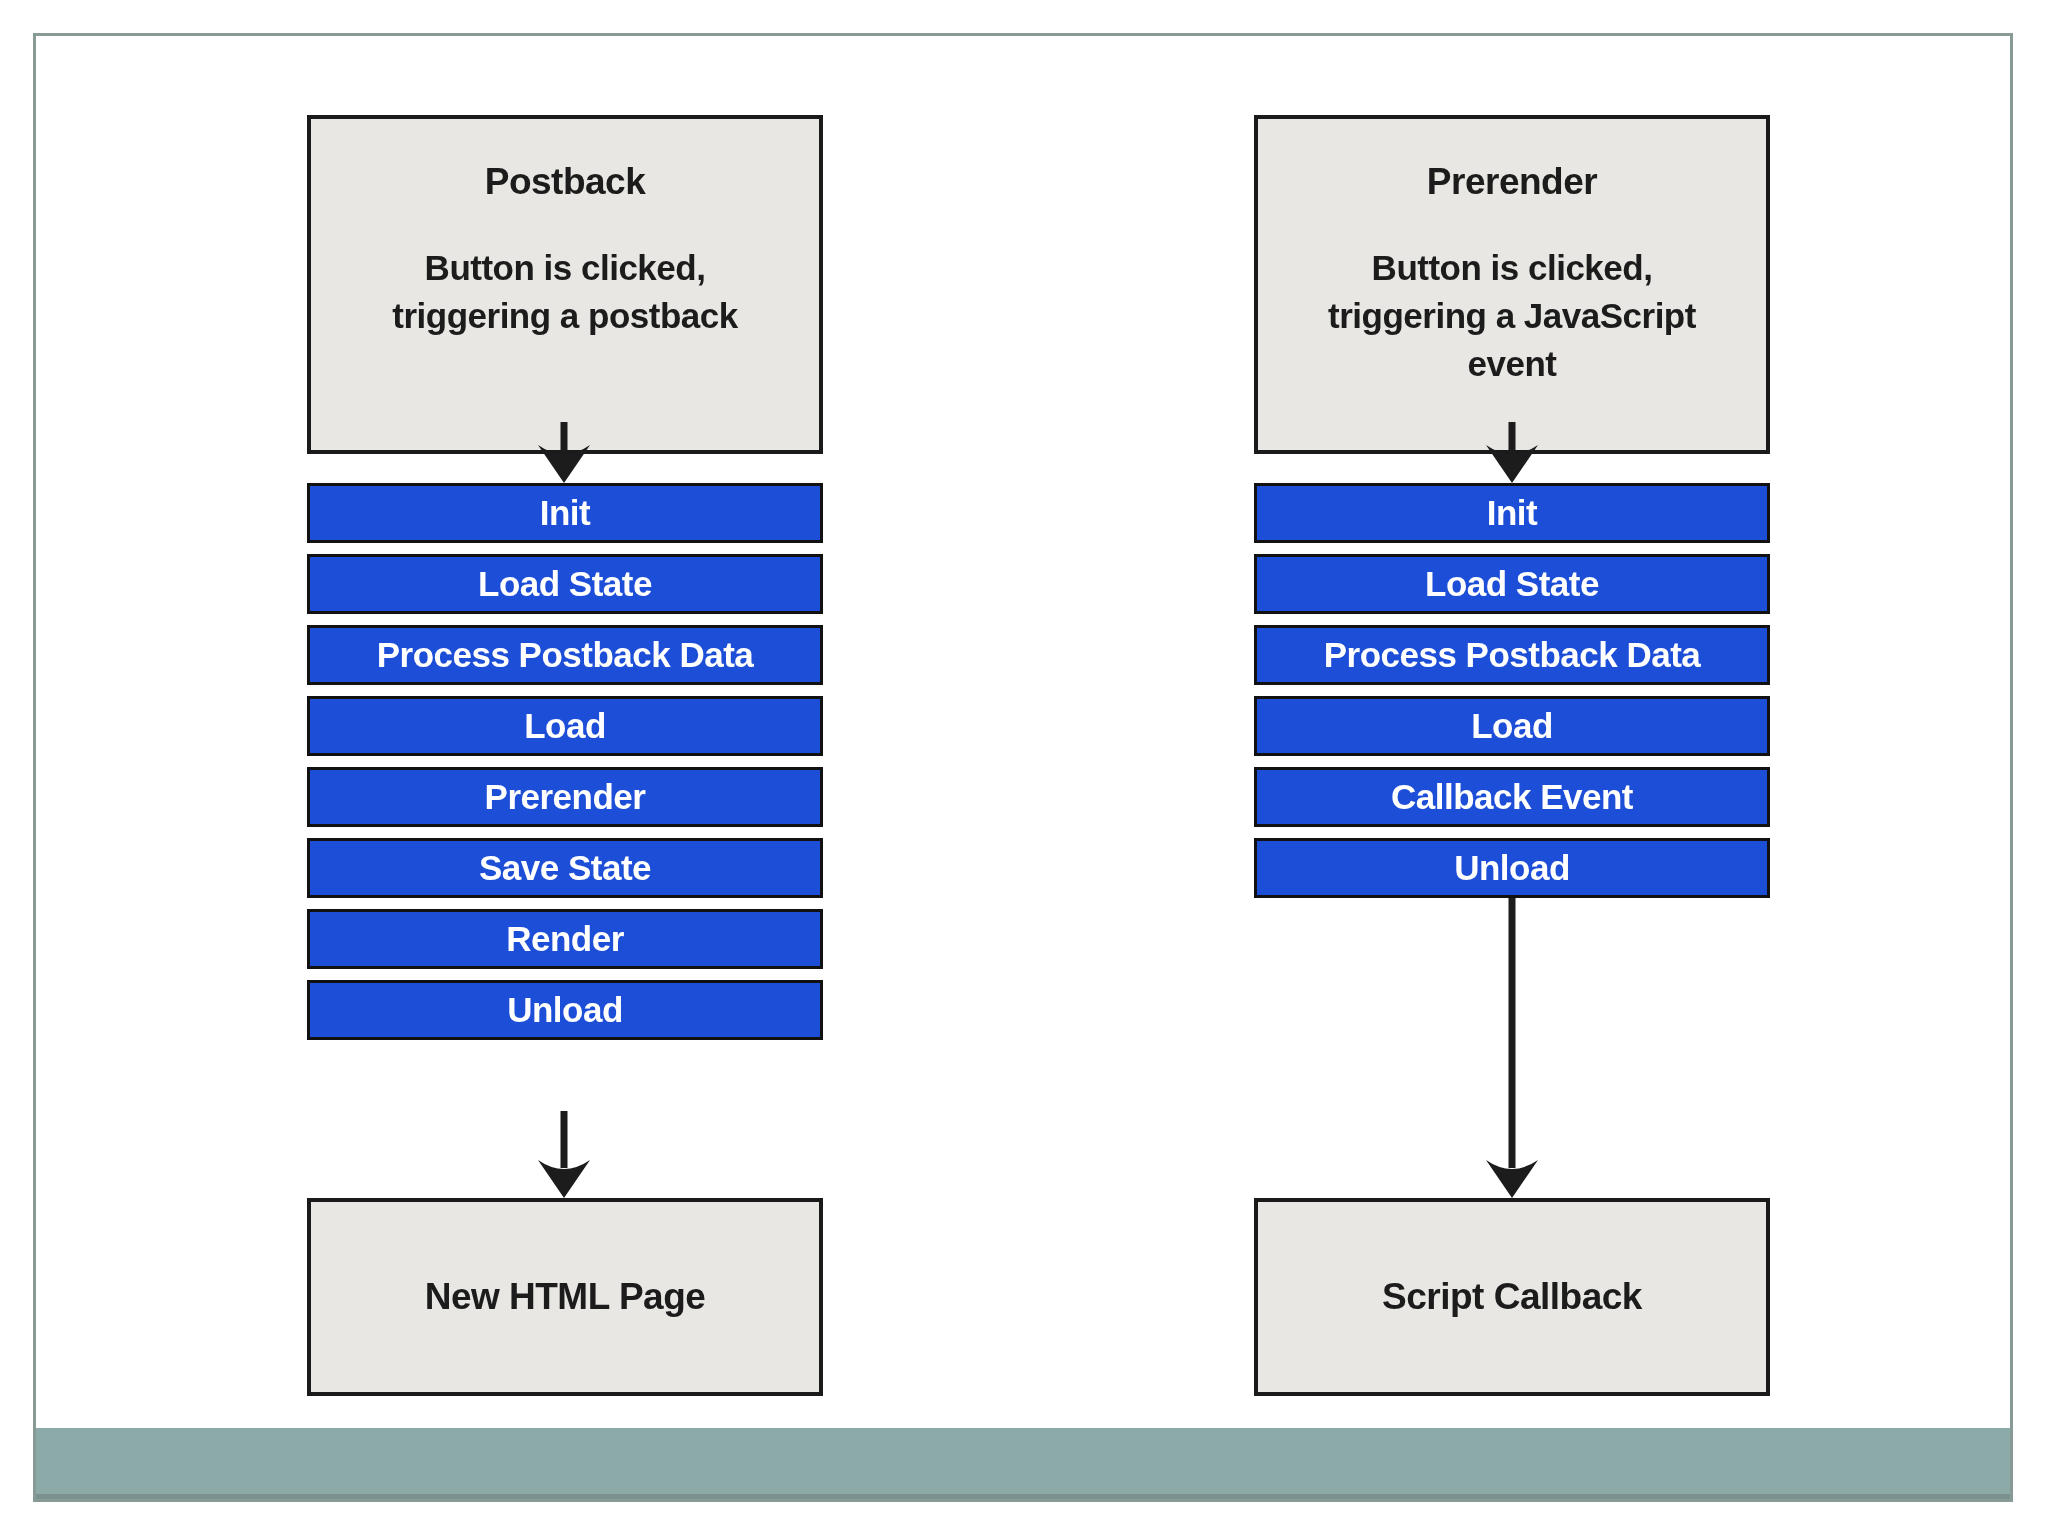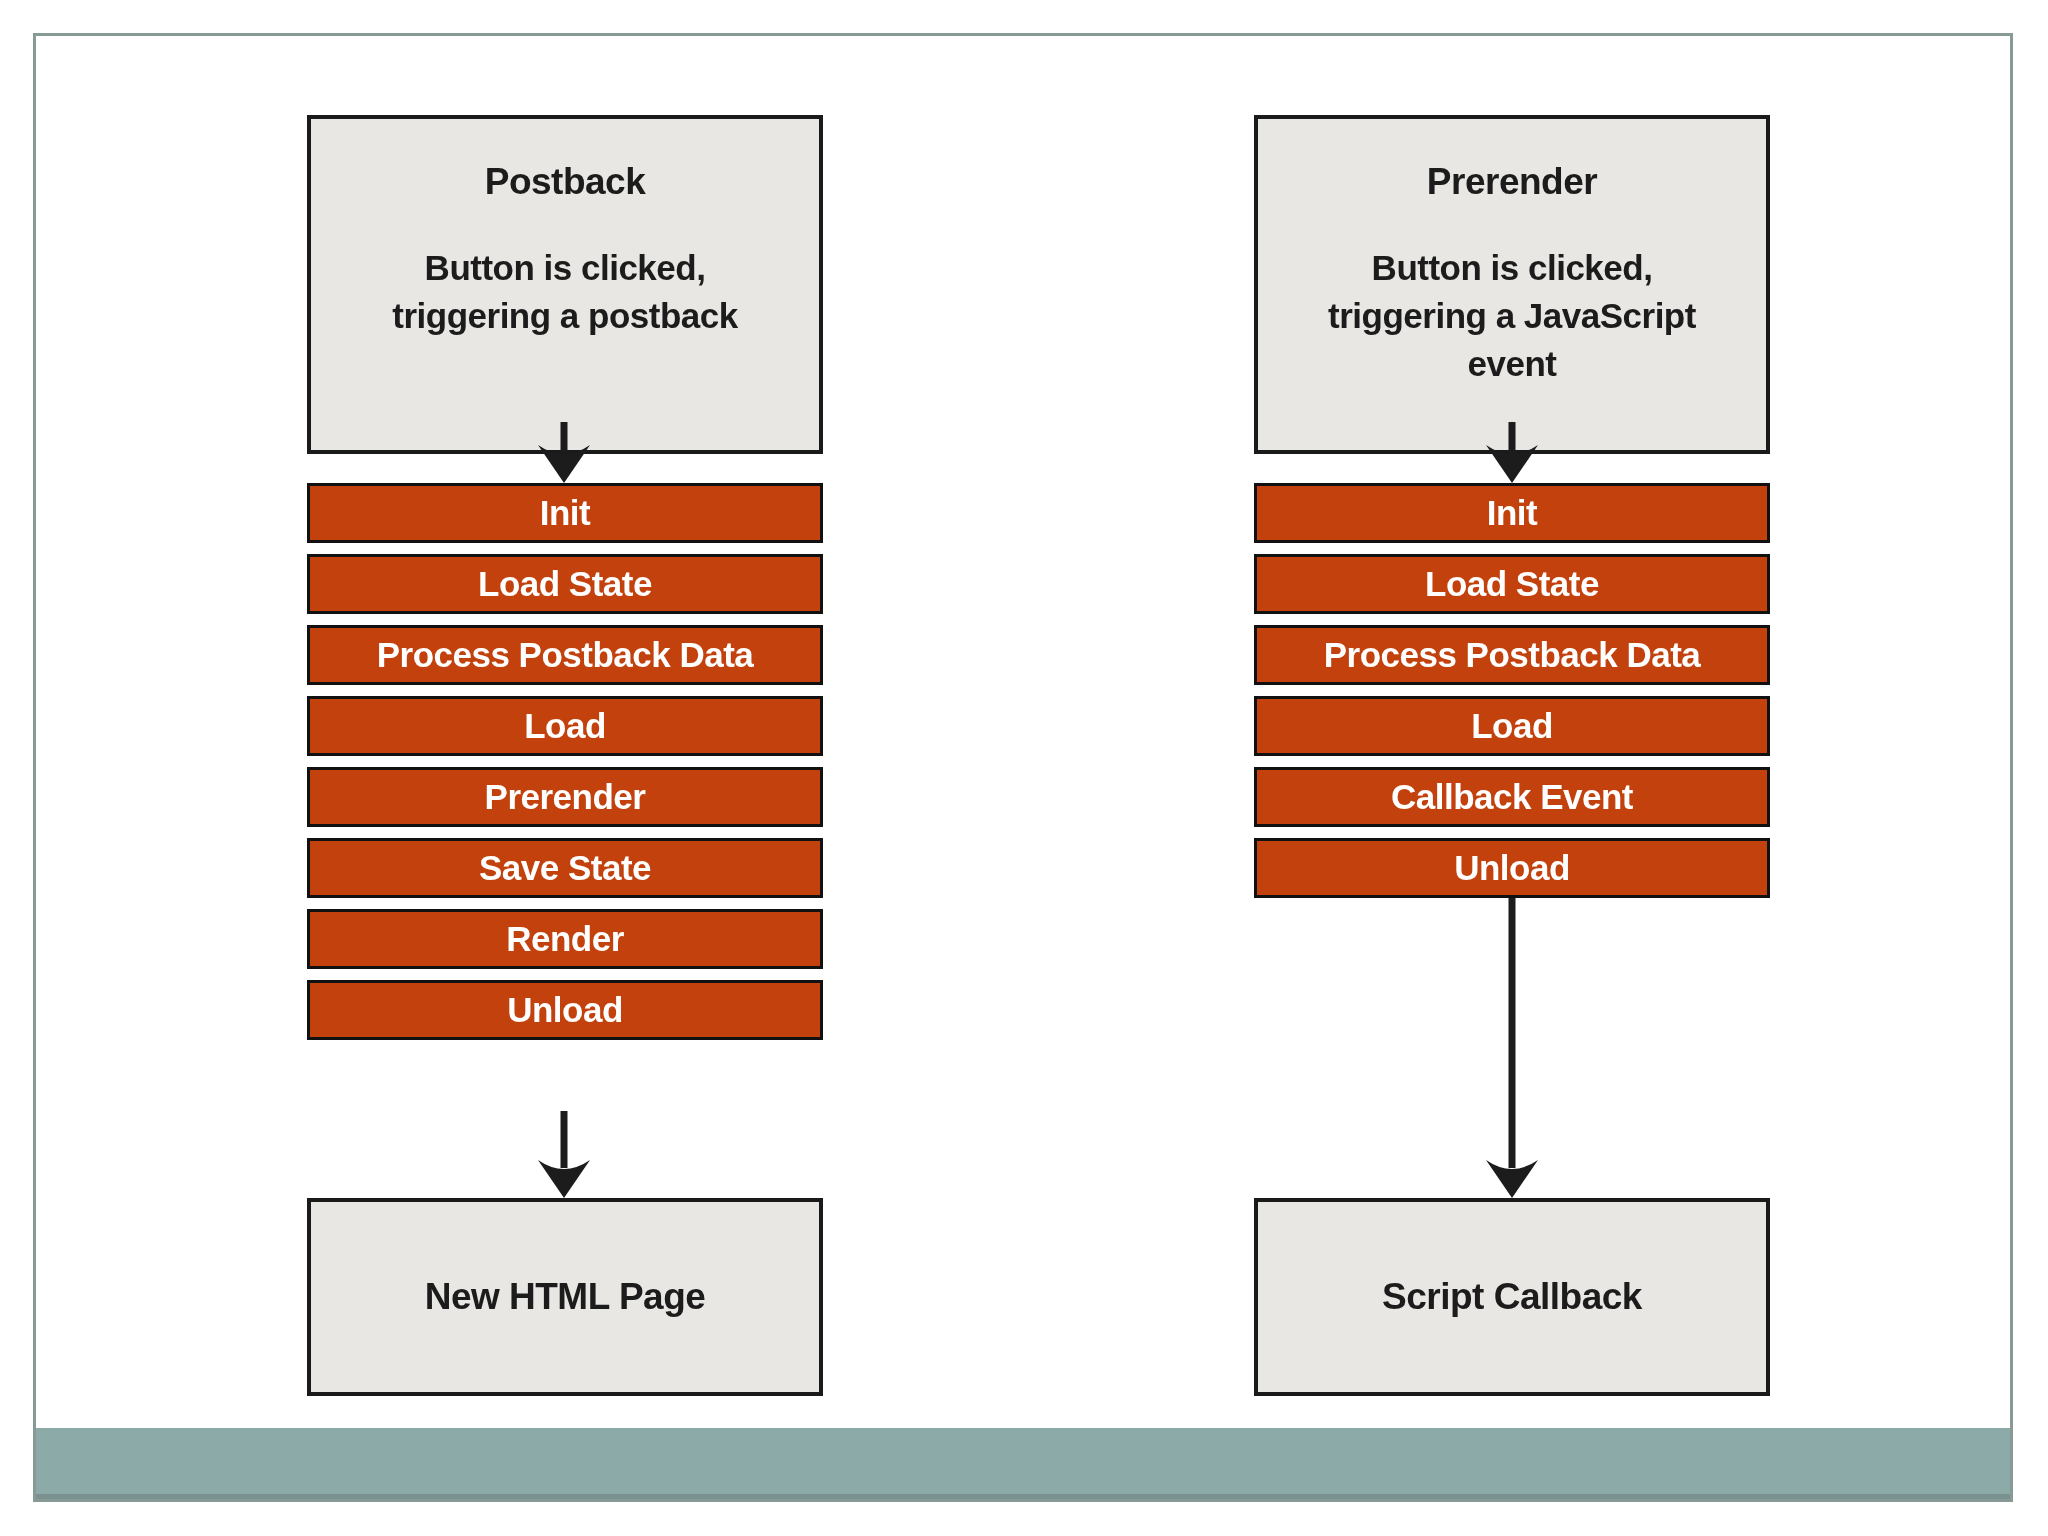--- a/index.html
+++ b/index.html
@@ -51,21 +51,21 @@
     font-size: 37px; font-weight: bold;
   }
   .stages {
     position: absolute;
     top: 483px; width: 516px;
     display: flex; flex-direction: column; gap: 11px;
   }
   .stage {
     box-sizing: border-box;
     height: 60px;
-    background: #c2410c;
+    background: #1d4ed8;
     border: 3px solid #111111;
     color: #ffffff;
     font-size: 35px; font-weight: bold; letter-spacing: -0.5px;
     display: flex; align-items: center; justify-content: center;
   }
   .arrow { position: absolute; width: 60px; }
   .arrow svg { display: block; }
   .arrow .ink { fill: #1c1c1c; }
 </style>
 </head>

